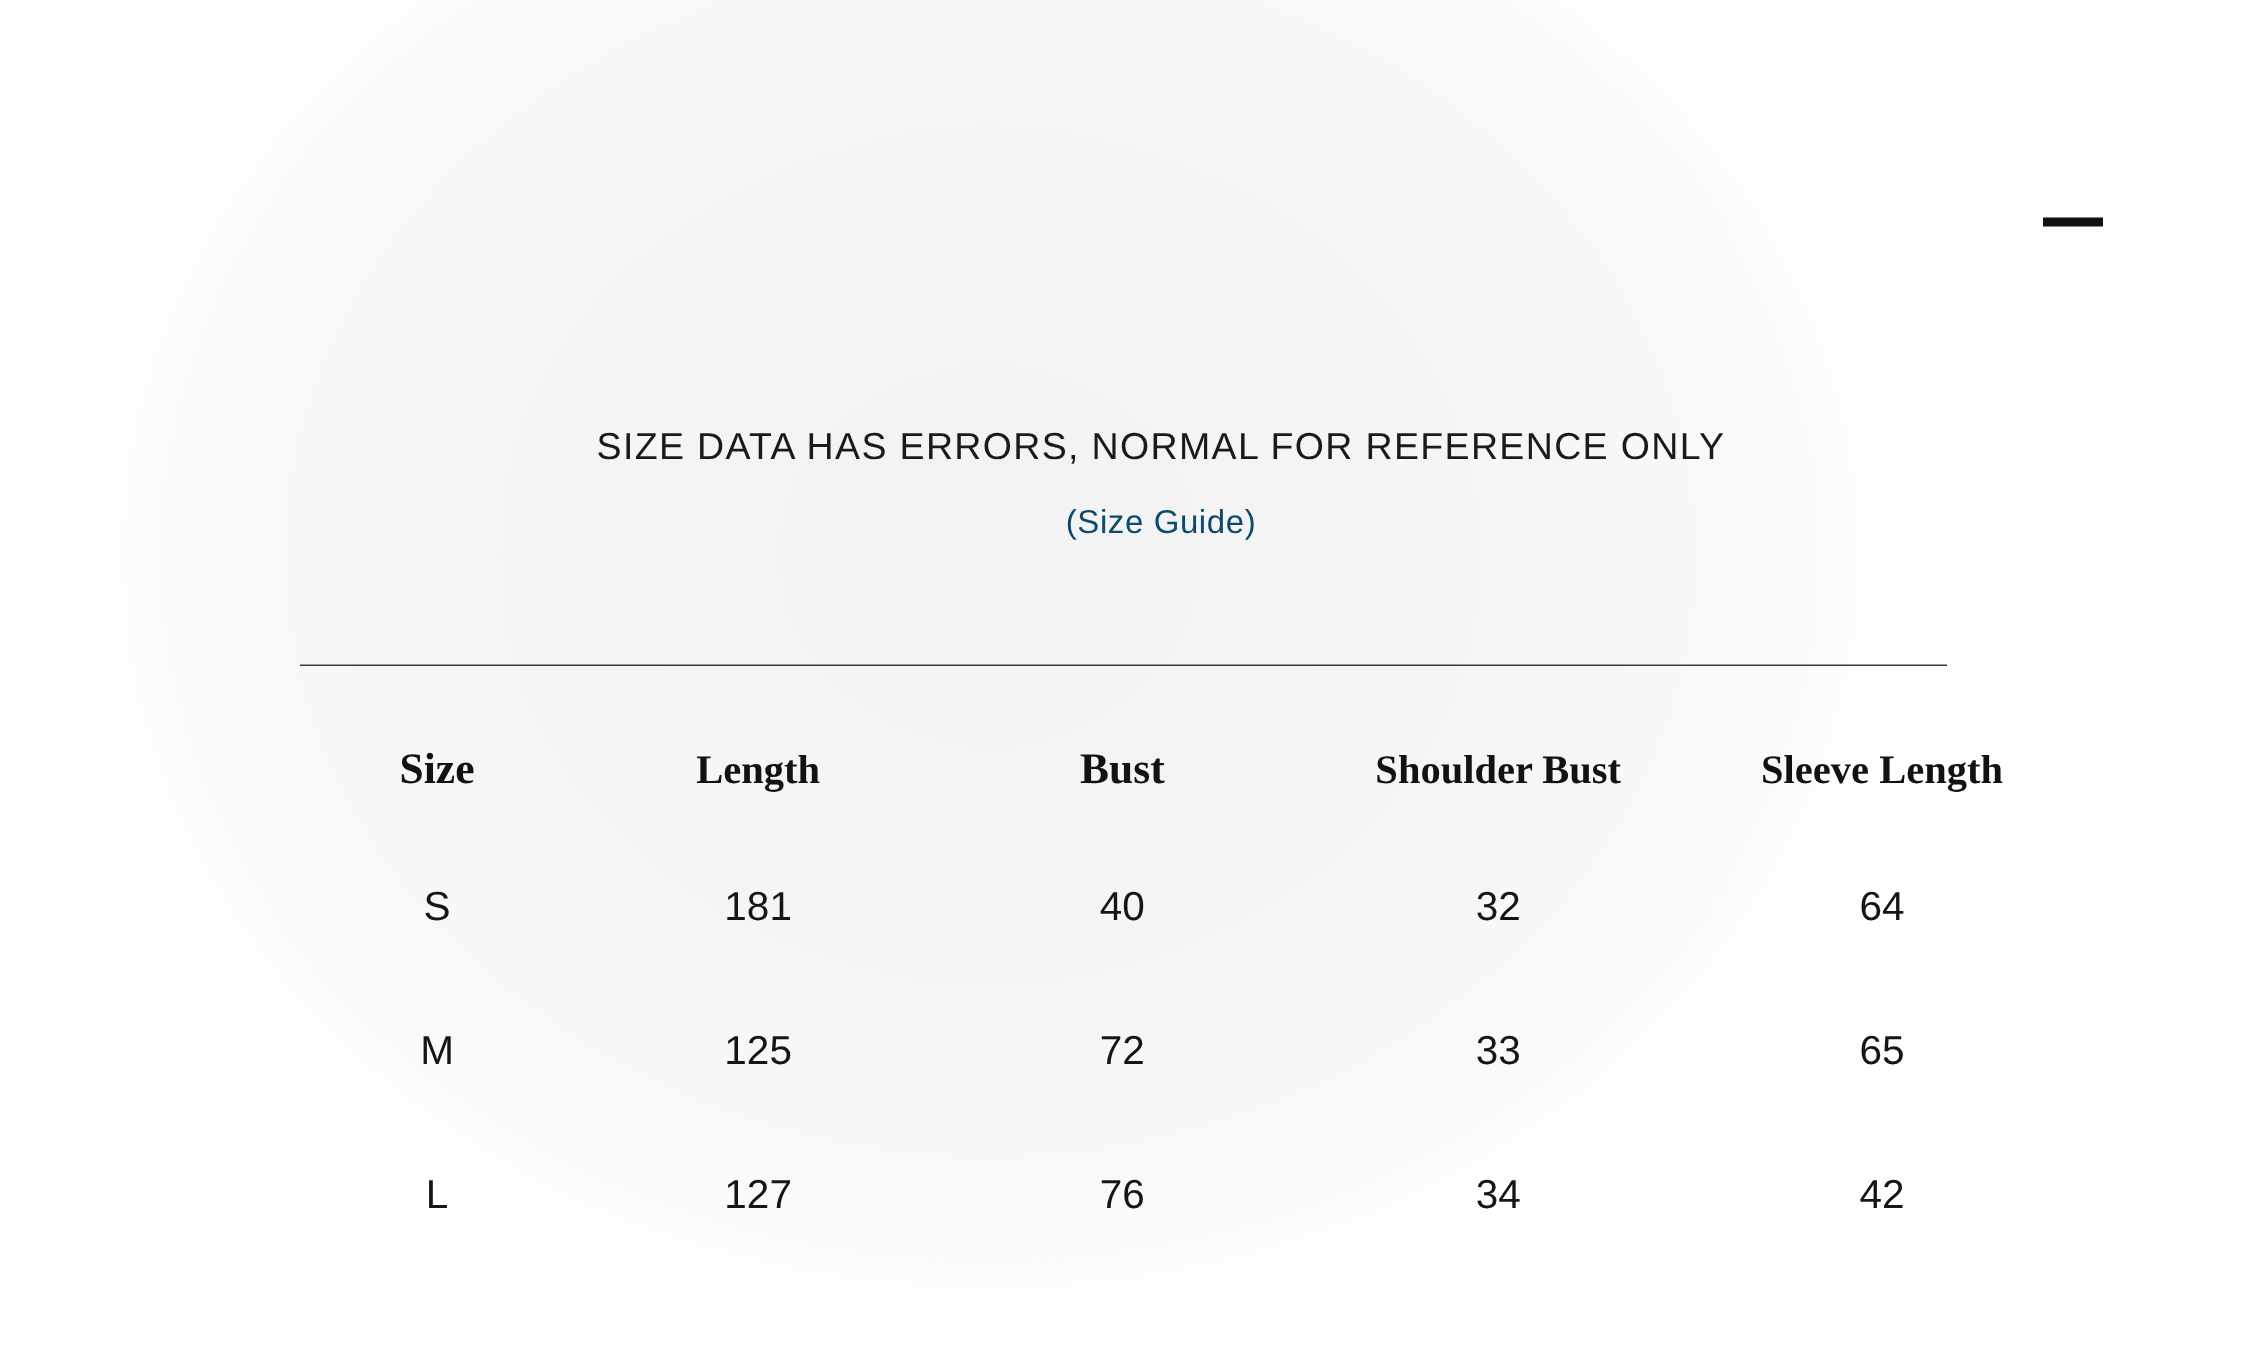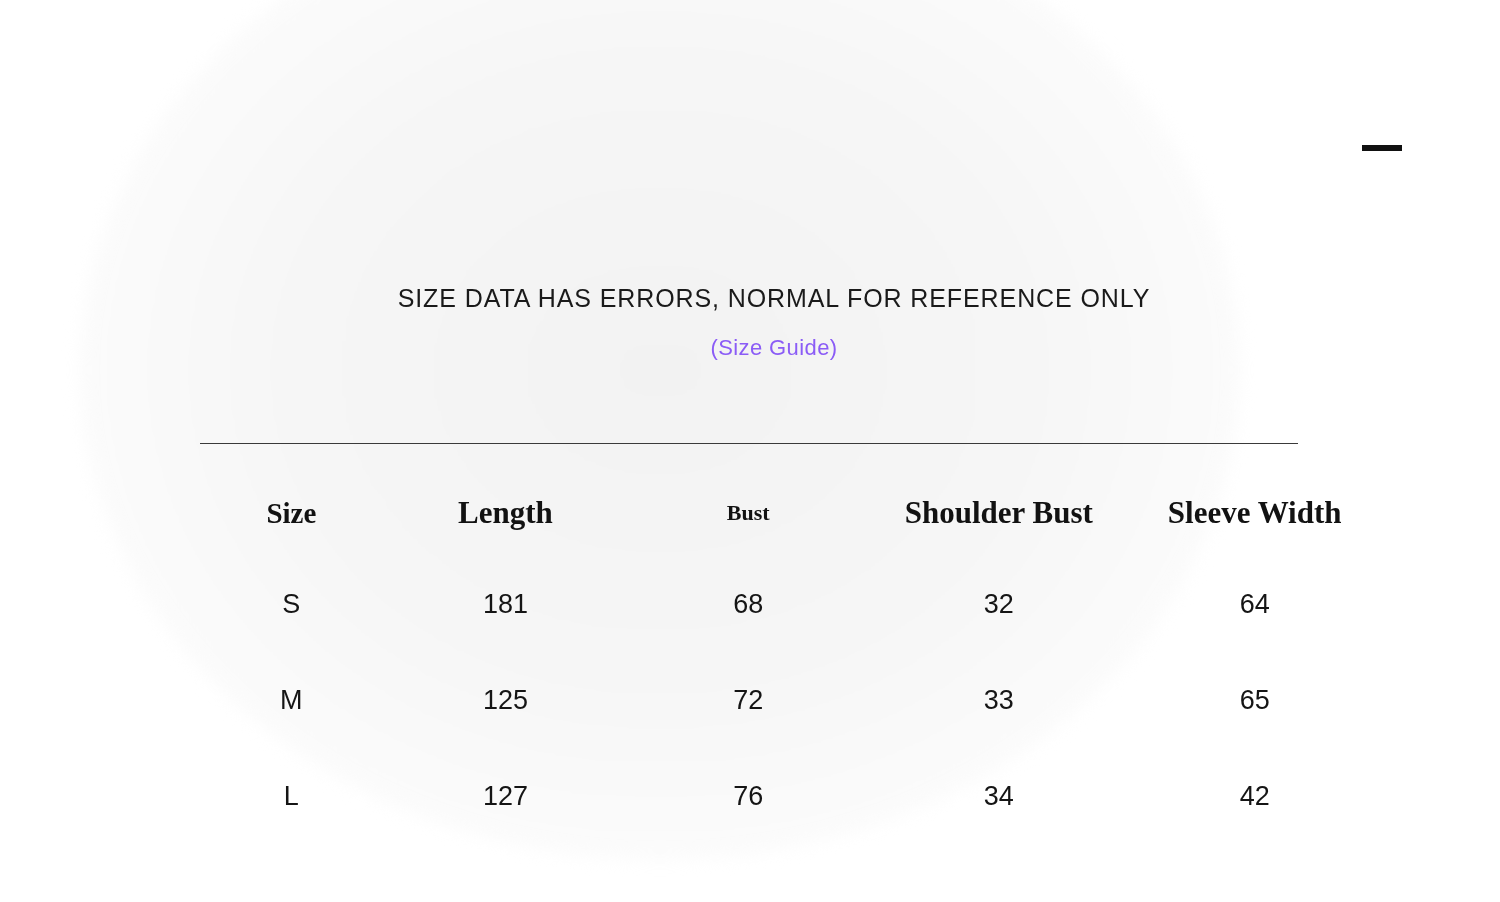--- a/index.html
+++ b/index.html
@@ -55,21 +55,21 @@
   .heading-main {
     font-family: "Liberation Sans", sans-serif;
     font-size: 25px;
     letter-spacing: 0.9px;
     color: #1a1a1a;
     line-height: 1.2;
   }
   .heading-sub {
     font-family: "Liberation Sans", sans-serif;
     font-size: 22px;
-    color: #8b5cf6;
+    color: #0c4a6e;
     margin-top: 22px;
     letter-spacing: 0.4px;
   }
 
   .rule {
     position: absolute;
     left: 200px;
     top: 443px;
     width: 1098px;
     height: 1px;
@@ -85,41 +85,41 @@
   }
   .size-table th,
   .size-table td {
     text-align: center;
     padding: 0;
   }
   .size-table th {
     font-family: "Liberation Serif", serif;
     font-weight: 700;
     color: #121212;
-    font-size: 31px;
+    font-size: 27px;
     height: 86px;
     vertical-align: middle;
   }
   .size-table td {
     font-family: "Liberation Sans", sans-serif;
     font-weight: 500;
     color: #151515;
     font-size: 27px;
     height: 96px;
     vertical-align: middle;
   }
   
   .col-size   { width: 175px; }
   .col-length { width: 235px; }
   .col-bust   { width: 230px; }
   .col-shoulder { width: 250px; }
   .col-sleeve { width: 240px; }
 
   th.col-size   { font-size: 29px; }
-  th.col-bust   { font-size: 22px; }
+  th.col-bust   { font-size: 29px; }
 </style>
 </head>
 <body>
 
 <div class="page">
 
   <div class="halo"></div>
 
   <div class="top-dash"></div>
 
@@ -130,28 +130,28 @@
 
   <div class="rule"></div>
 
   <table class="size-table">
     <thead>
       <tr>
         <th class="col-size">Size</th>
         <th class="col-length">Length</th>
         <th class="col-bust">Bust</th>
         <th class="col-shoulder">Shoulder Bust</th>
-        <th class="col-sleeve">Sleeve Width</th>
+        <th class="col-sleeve">Sleeve Length</th>
       </tr>
     </thead>
     <tbody>
       <tr>
         <td class="col-size">S</td>
         <td class="col-length">181</td>
-        <td class="col-bust">68</td>
+        <td class="col-bust">40</td>
         <td class="col-shoulder">32</td>
         <td class="col-sleeve">64</td>
       </tr>
       <tr>
         <td class="col-size">M</td>
         <td class="col-length">125</td>
         <td class="col-bust">72</td>
         <td class="col-shoulder">33</td>
         <td class="col-sleeve">65</td>
       </tr>

